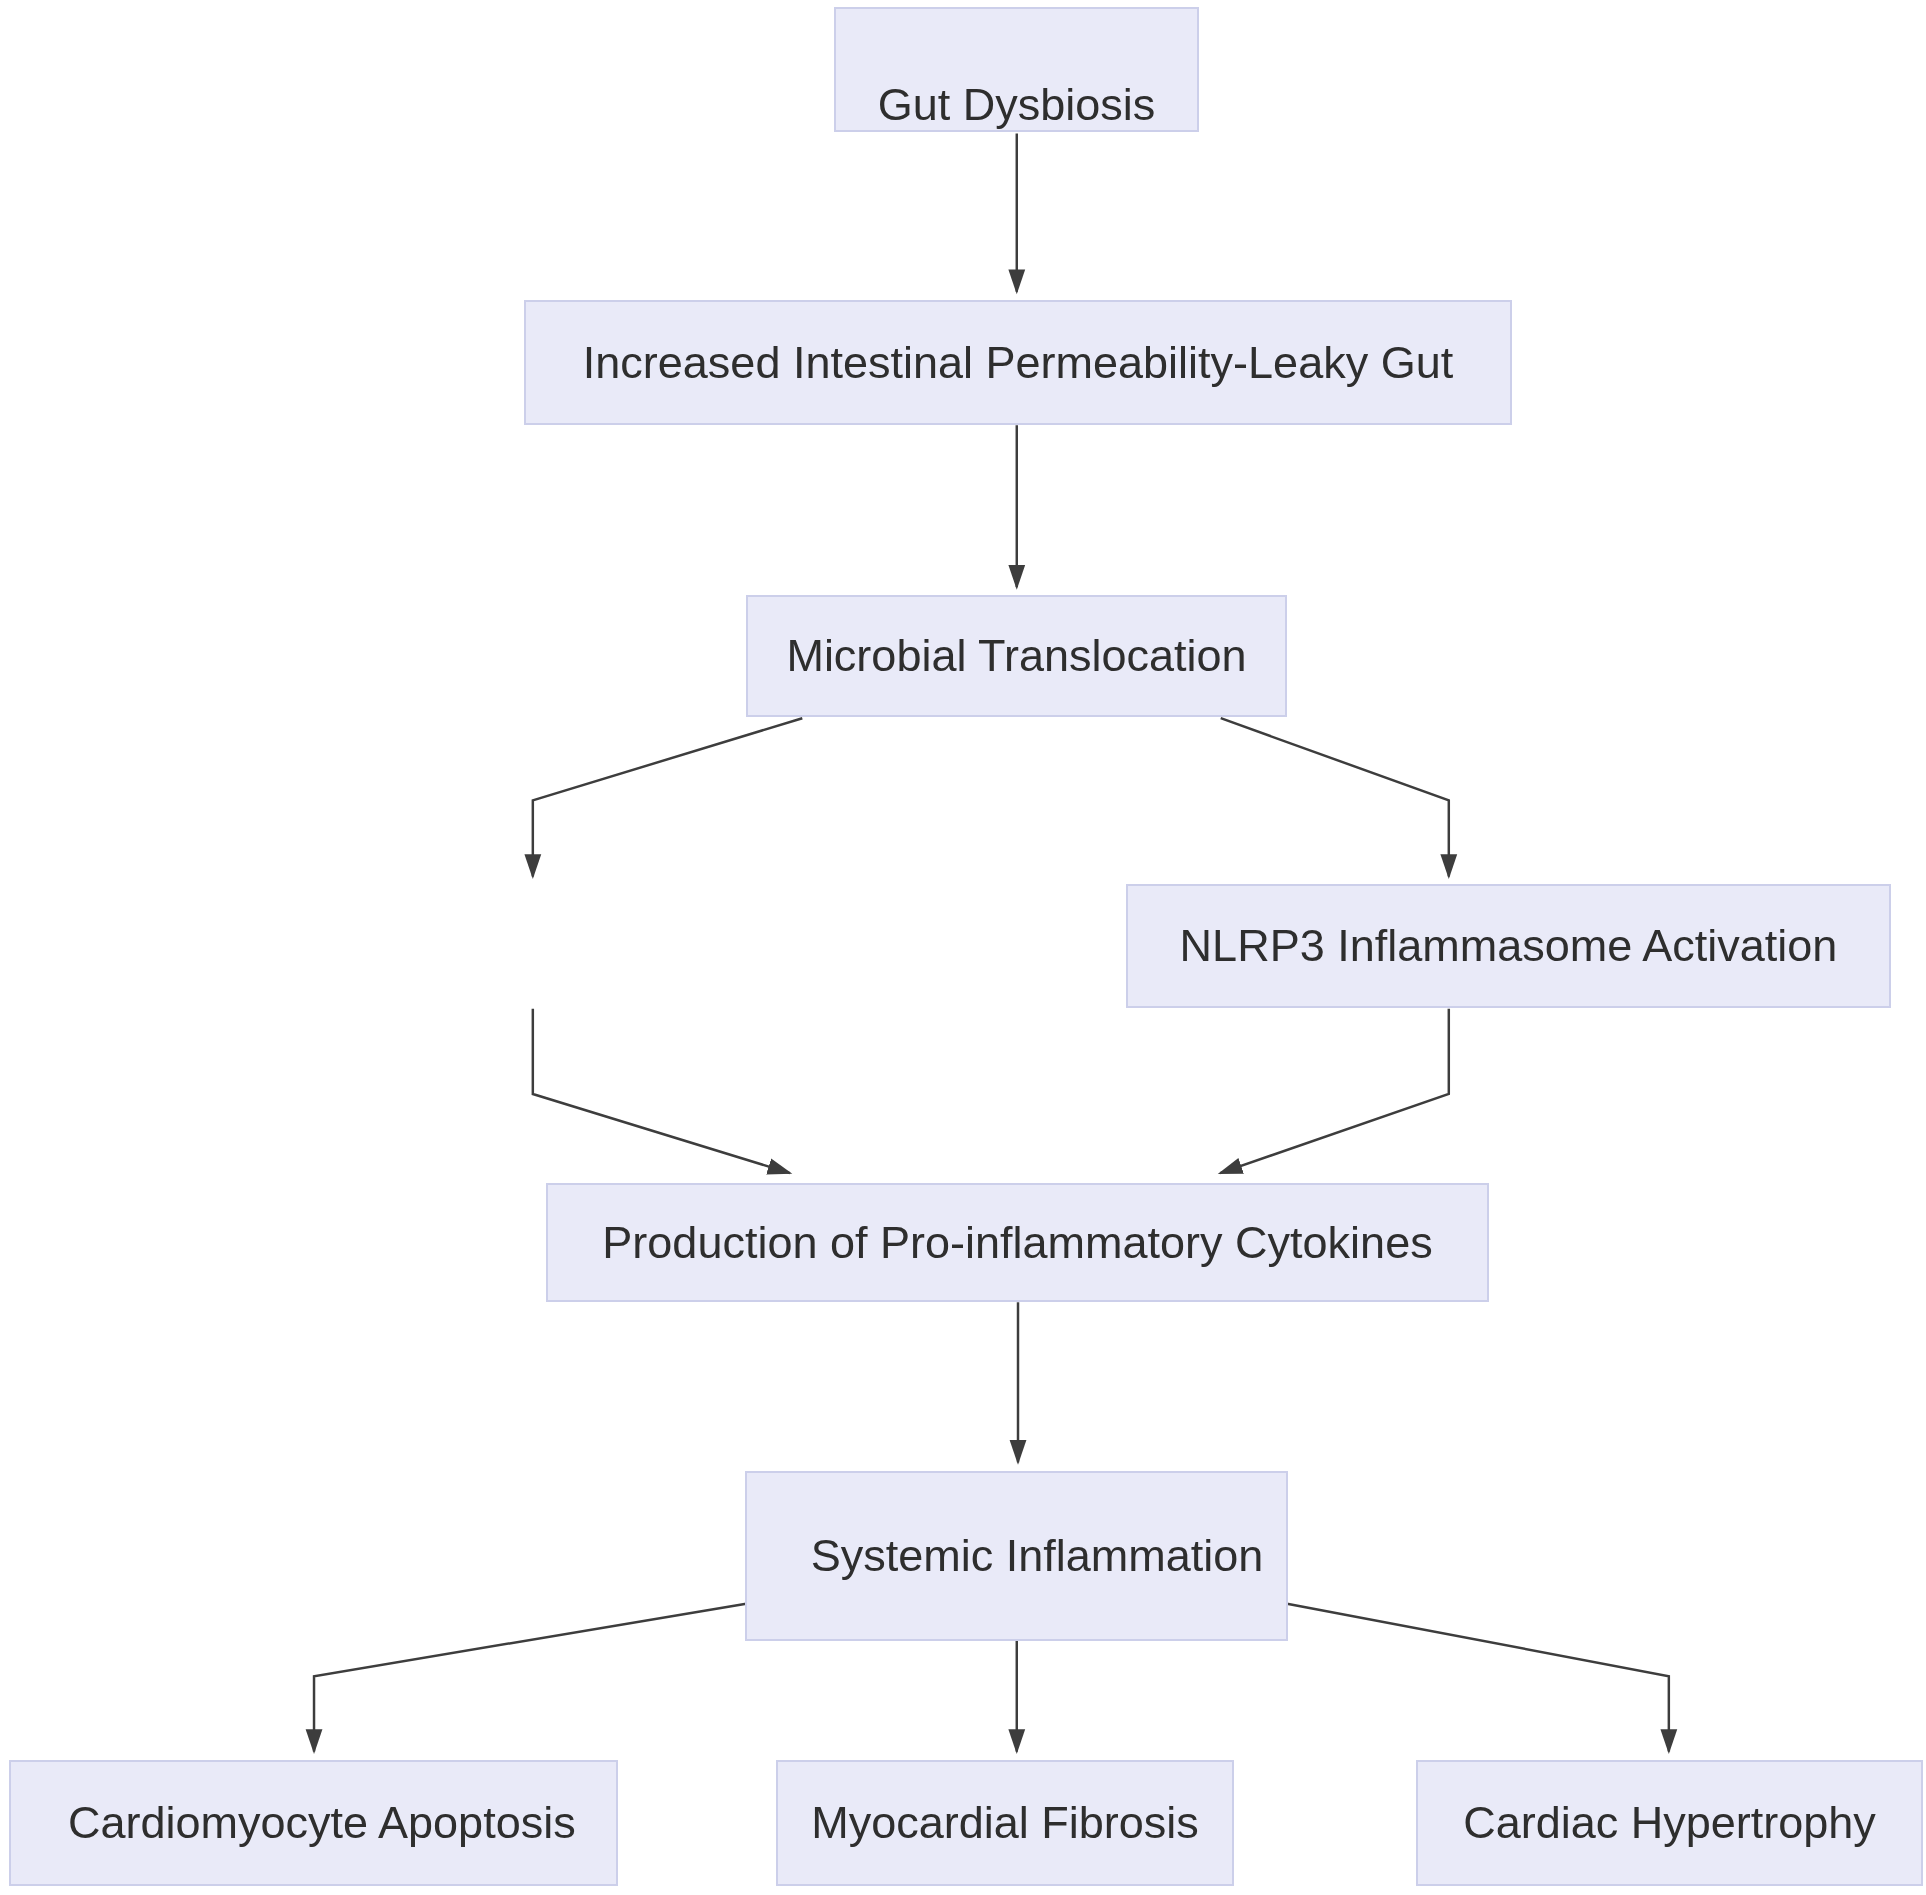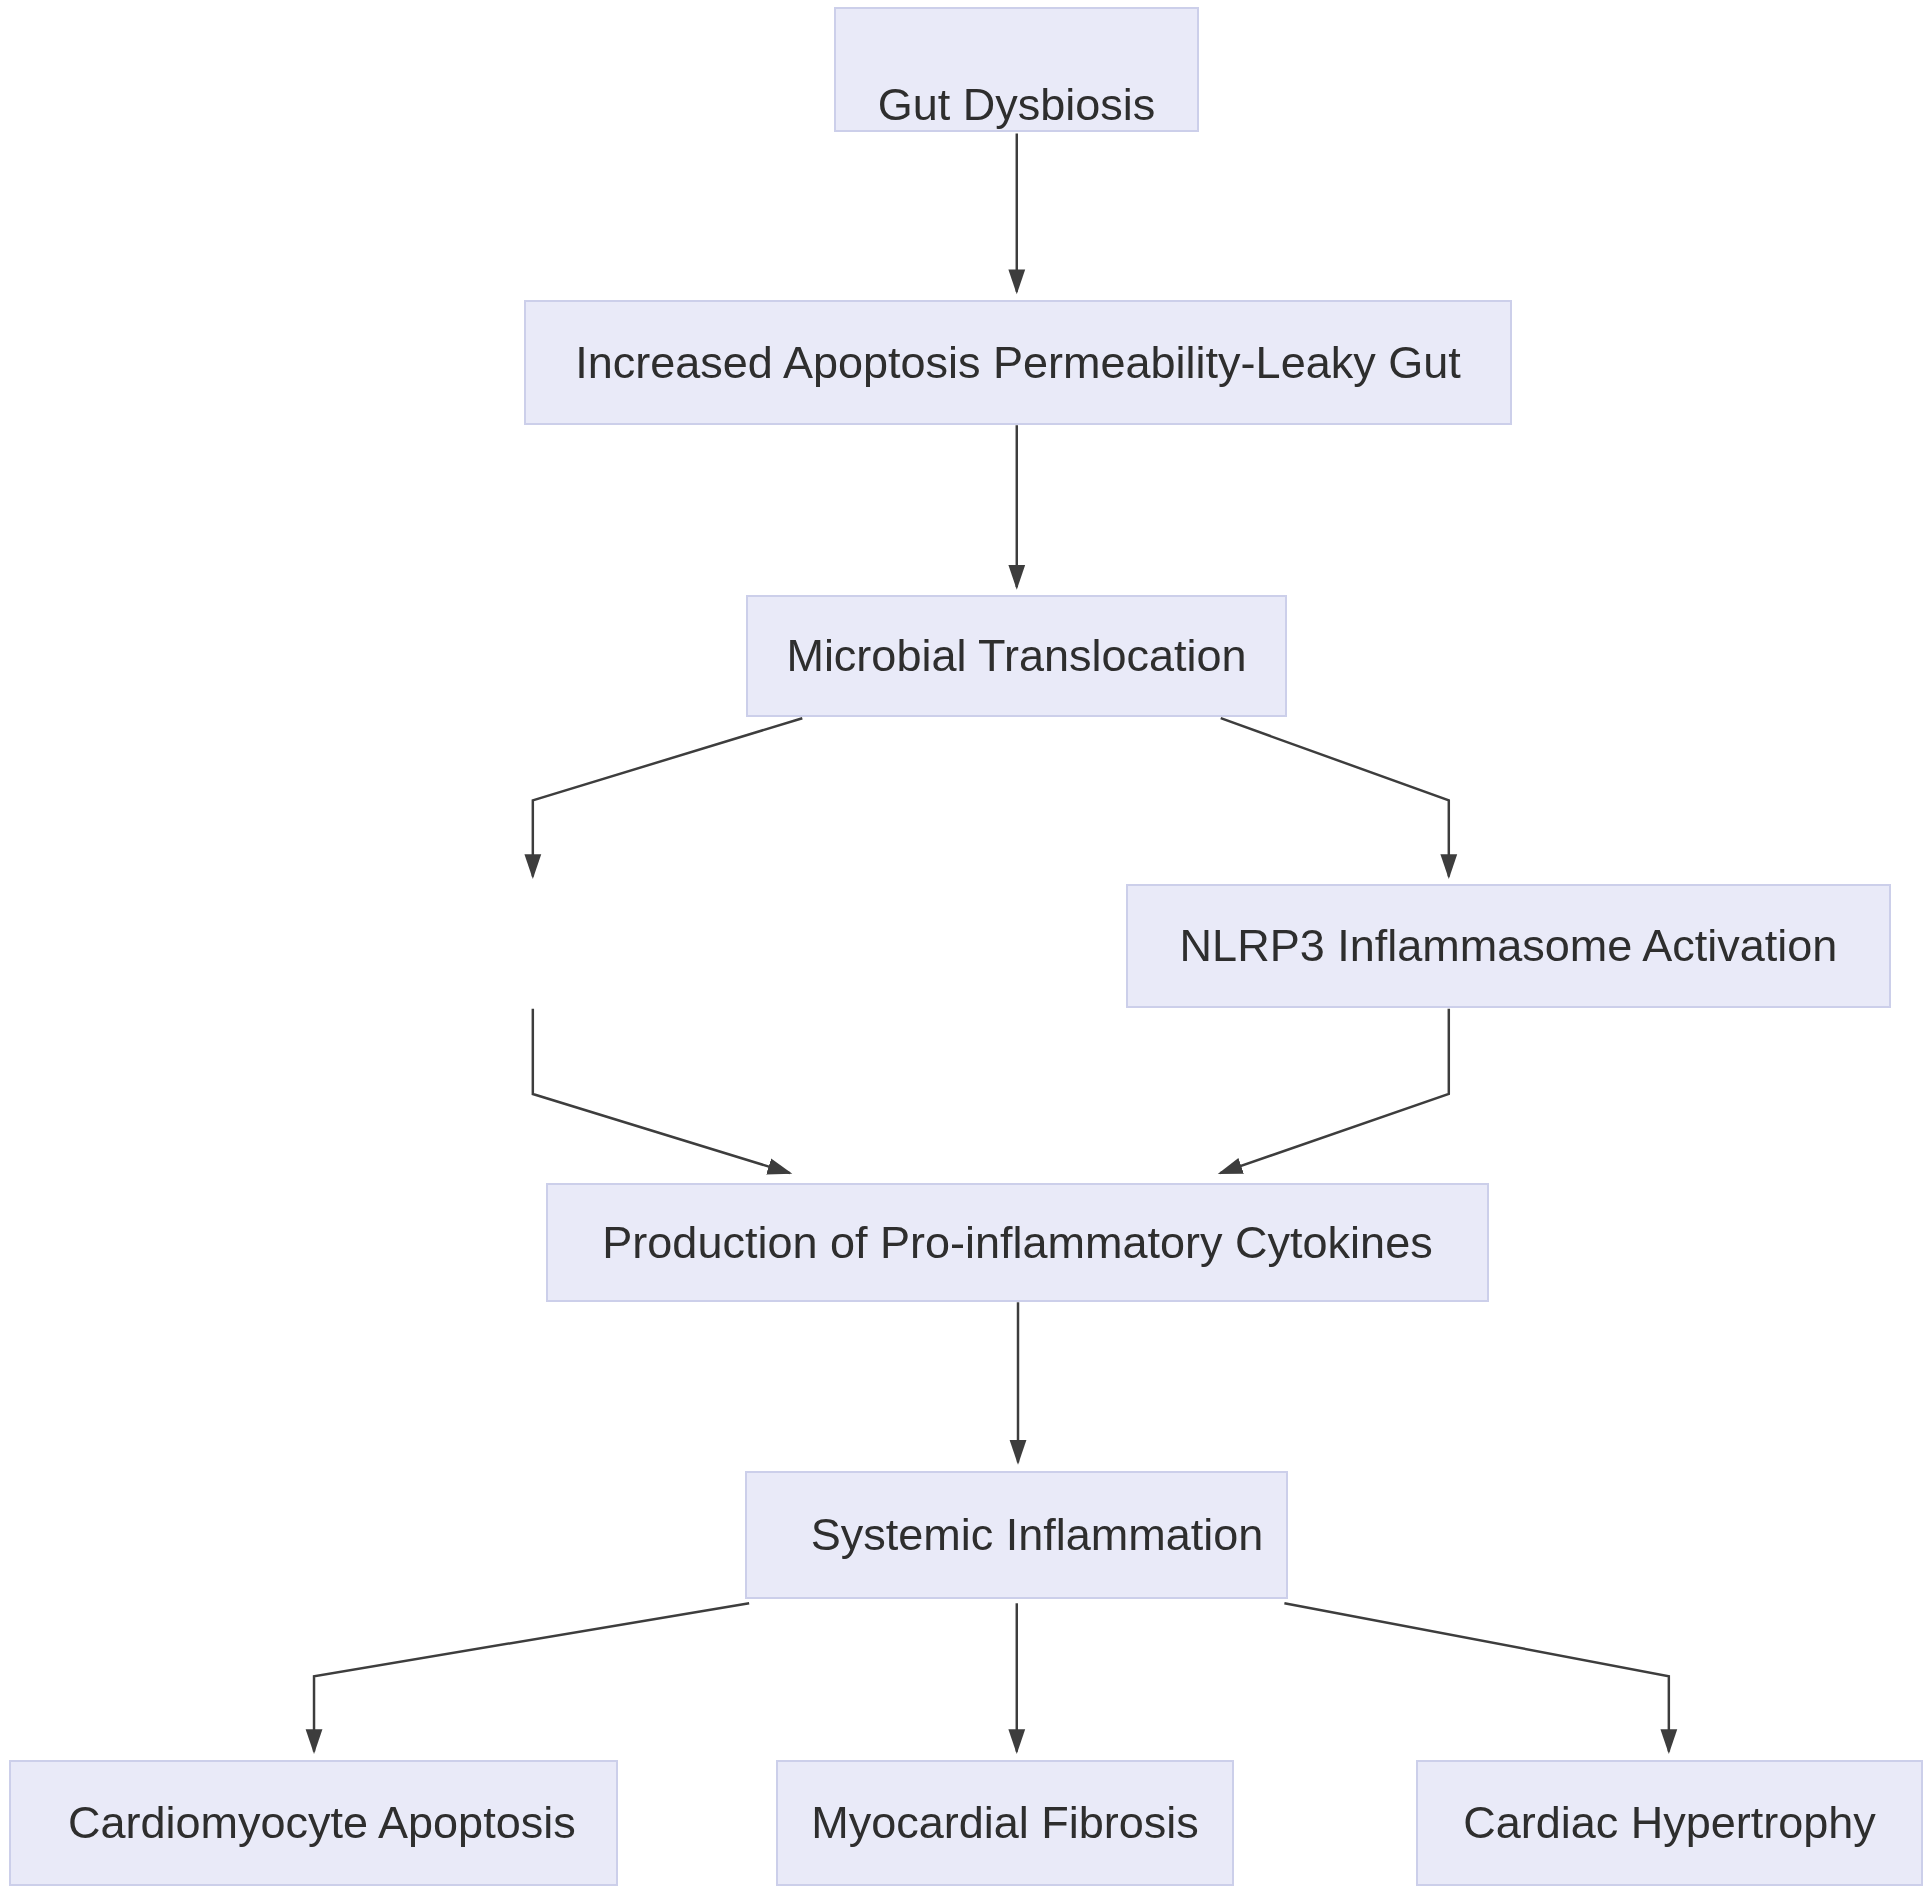--- a/index.html
+++ b/index.html
@@ -67,37 +67,37 @@
     <path class="edge" marker-end="url(#arrow)" d="M1212 2594 L508 2712 L508 2834"></path>
     <path class="edge" marker-end="url(#arrow)" d="M1645 2594 L1645 2834"></path>
     <path class="edge" marker-end="url(#arrow)" d="M2078 2594 L2700 2712 L2700 2834"></path>
   </svg>
 
   <div class="node" style="left:834px; top:7.4px;  width:365px;  height:125px;align-items:flex-end;">
     <span>Gut Dysbiosis</span>
   </div>
 
   <div class="node" style="left:524px;  top:300px; width:988px; height:125px;">
-    <span>Increased Apoptosis Permeability-Leaky Gut</span>
+    <span>Increased Intestinal Permeability-Leaky Gut</span>
   </div>
 
   <div class="node" style="left:746px; top:595px; width:541px;  height:122px;">
     <span>Microbial Translocation</span>
   </div>
 
 
   <div class="node" style="left:1126px; top:884px; width:765px; height:124px;">
     <span>NLRP3 Inflammasome Activation</span>
   </div>
 
   <div class="node" style="left:546px;  top:1183px; width:943px; height:119px;">
     <span>Production of Pro-inflammatory Cytokines</span>
   </div>
 
-  <div class="node" style="left:745px; top:1471px; width:543px;  height:128px;padding-left:41px;">
+  <div class="node" style="left:745px; top:1471px; width:543px;  height:170px;padding-left:41px;">
     <span>Systemic Inflammation</span>
   </div>
 
   <div class="node" style="left:9.3px;   top:1760px; width:609px;  height:126px;padding-left:16px;">
     <span>Cardiomyocyte Apoptosis</span>
   </div>
 
   <div class="node" style="left:776px; top:1760px; width:458px;  height:126px;">
     <span>Myocardial Fibrosis</span>
   </div>

